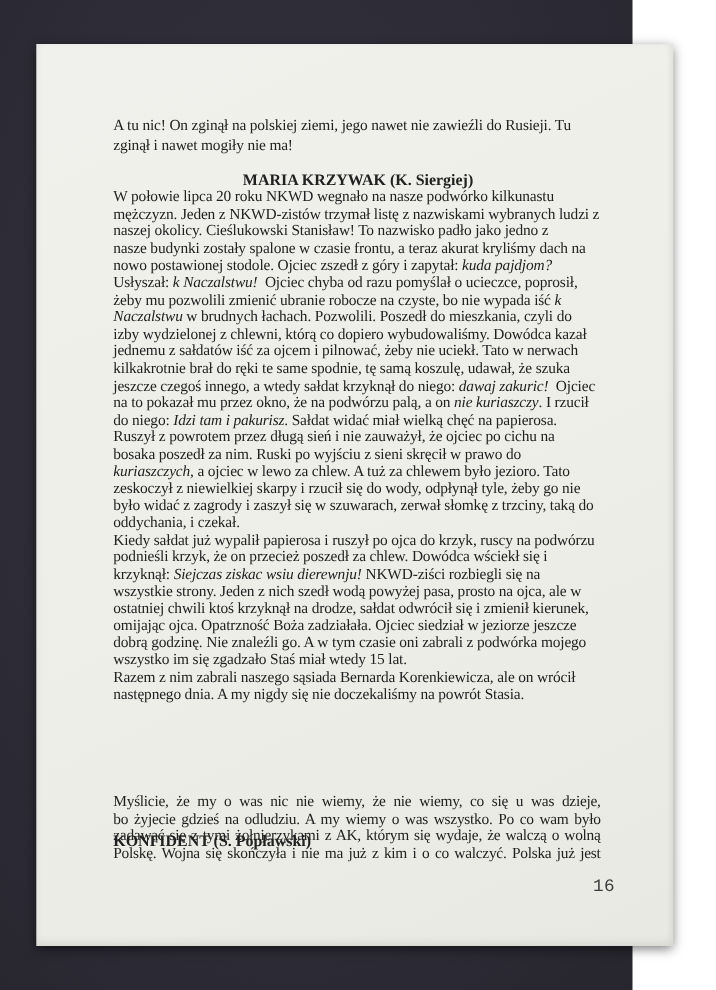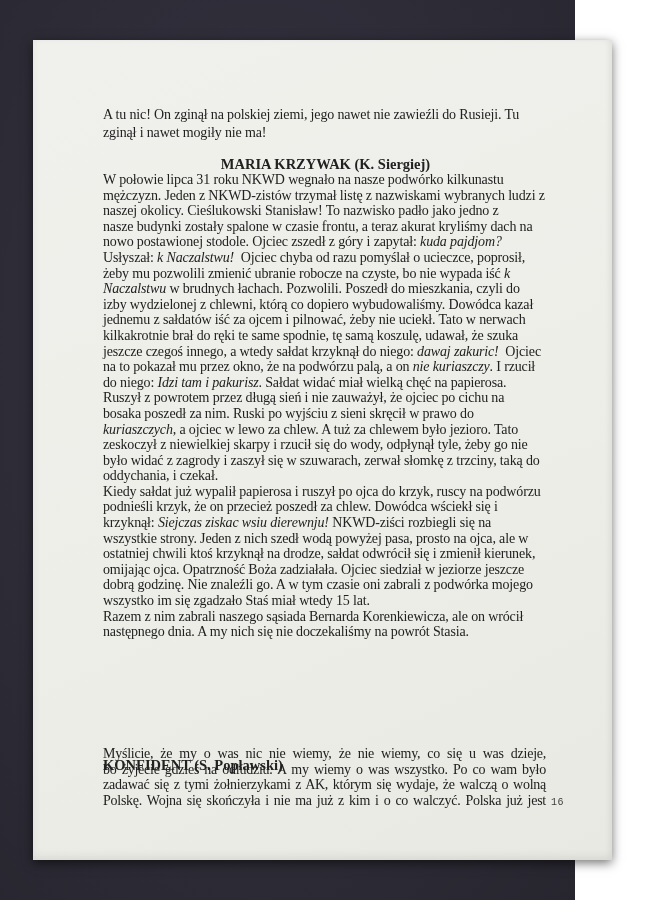--- a/index.html
+++ b/index.html
@@ -58,41 +58,41 @@
     font-size: 14.5px;
     letter-spacing: 0;
     line-height: 16px;
     white-space: pre;
   }
   .sec i {
     font-style: italic;
   }
   .page-number {
     position: absolute;
-    left: 518px;
+    left: 506px;
     top: 757px;
     font-family: "Liberation Mono", "DejaVu Sans Mono", monospace;
-    font-size: 10px;
+    font-size: 16px;
     letter-spacing: 0.5px;
     color: var(--ink-light, #3d3d3d);
   }
 </style>
 </head>
 <body>
 
 <div class="mat">
   <div class="page">
     <div class="text-column">
         <div class="sec paragraph" style="top: 66px; line-height: 18px;">
           <div class="line"><span>A tu nic! On zginął na polskiej ziemi, jego nawet nie zawieźli do Rusieji. Tu</span></div>
           <div class="line"><span>zginął i nawet mogiły nie ma!</span></div>
         </div>
         <div class="sec heading" style="top: 116px; text-align: center;">MARIA KRZYWAK (K. Siergiej)</div>
         <div class="sec paragraph" style="top: 132px; line-height: 15.6px;">
-          <div class="line"><span>W połowie lipca 31 roku NKWD wegnało na nasze podwórko kilkunastu</span></div>
+          <div class="line"><span>W połowie lipca 20 roku NKWD wegnało na nasze podwórko kilkunastu</span></div>
           <div class="line"><span>mężczyzn. Jeden z NKWD-zistów trzymał listę z nazwiskami wybranych ludzi z</span></div>
           <div class="line"><span>naszej okolicy. Cieślukowski Stanisław! To nazwisko padło jako jedno z</span></div>
           <div class="line"><span>nasze budynki zostały spalone w czasie frontu, a teraz akurat kryliśmy dach na</span></div>
           <div class="line"><span>nowo postawionej stodole. Ojciec zszedł z góry i zapytał: </span><i>kuda pajdjom?</i></div>
           <div class="line"><span>Usłyszał: </span><i>k Naczalstwu!</i><span>  Ojciec chyba od razu pomyślał o ucieczce, poprosił,</span></div>
           <div class="line"><span>żeby mu pozwolili zmienić ubranie robocze na czyste, bo nie wypada iść </span><i>k</i></div>
           <div class="line"><i>Naczalstwu</i><span> w brudnych łachach. Pozwolili. Poszedł do mieszkania, czyli do</span></div>
           <div class="line"><span>izby wydzielonej z chlewni, którą co dopiero wybudowaliśmy. Dowódca kazał</span></div>
           <div class="line"><span>jednemu z sałdatów iść za ojcem i pilnować, żeby nie uciekł. Tato w nerwach</span></div>
           <div class="line"><span>kilkakrotnie brał do ręki te same spodnie, tę samą koszulę, udawał, że szuka</span></div>
@@ -107,24 +107,24 @@
           <div class="line"><span>oddychania, i czekał.</span></div>
           <div class="line"><span>Kiedy sałdat już wypalił papierosa i ruszył po ojca do krzyk, ruscy na podwórzu</span></div>
           <div class="line"><span>podnieśli krzyk, że on przecież poszedł za chlew. Dowódca wściekł się i</span></div>
           <div class="line"><span>krzyknął: </span><i>Siejczas ziskac wsiu dierewnju!</i><span> NKWD-ziści rozbiegli się na</span></div>
           <div class="line"><span>wszystkie strony. Jeden z nich szedł wodą powyżej pasa, prosto na ojca, ale w</span></div>
           <div class="line"><span>ostatniej chwili ktoś krzyknął na drodze, sałdat odwrócił się i zmienił kierunek,</span></div>
           <div class="line"><span>omijając ojca. Opatrzność Boża zadziałała. Ojciec siedział w jeziorze jeszcze</span></div>
           <div class="line"><span>dobrą godzinę. Nie znaleźli go. A w tym czasie oni zabrali z podwórka mojego</span></div>
           <div class="line"><span>wszystko im się zgadzało Staś miał wtedy 15 lat.</span></div>
           <div class="line"><span>Razem z nim zabrali naszego sąsiada Bernarda Korenkiewicza, ale on wrócił</span></div>
-          <div class="line"><span>następnego dnia. A my nich się nie doczekaliśmy na powrót Stasia.</span></div>
+          <div class="line"><span>następnego dnia. A my nigdy się nie doczekaliśmy na powrót Stasia.</span></div>
         </div>
         <div class="sec heading" style="top: 697px; margin-top: 20px;">KONFIDENT (S. Popławski)</div>
-        <div class="sec paragraph justify" style="top: 706px; line-height: 15.6px;">
+        <div class="sec paragraph justify" style="top: 682px; line-height: 15.6px;">
           <div class="line"><span>Myślicie, że my o was nic nie wiemy, że nie wiemy, co się u was dzieje,</span></div>
           <div class="line"><span>bo żyjecie gdzieś na odludziu. A my wiemy o was wszystko. Po co wam było</span></div>
           <div class="line"><span>zadawać się z tymi żołnierzykami z AK, którym się wydaje, że walczą o wolną</span></div>
           <div class="line"><span>Polskę. Wojna się skończyła i nie ma już z kim i o co walczyć. Polska już jest</span></div>
         </div>
       </div>
     <div class="page-number">16</div>
   </div>
 </div>
 

